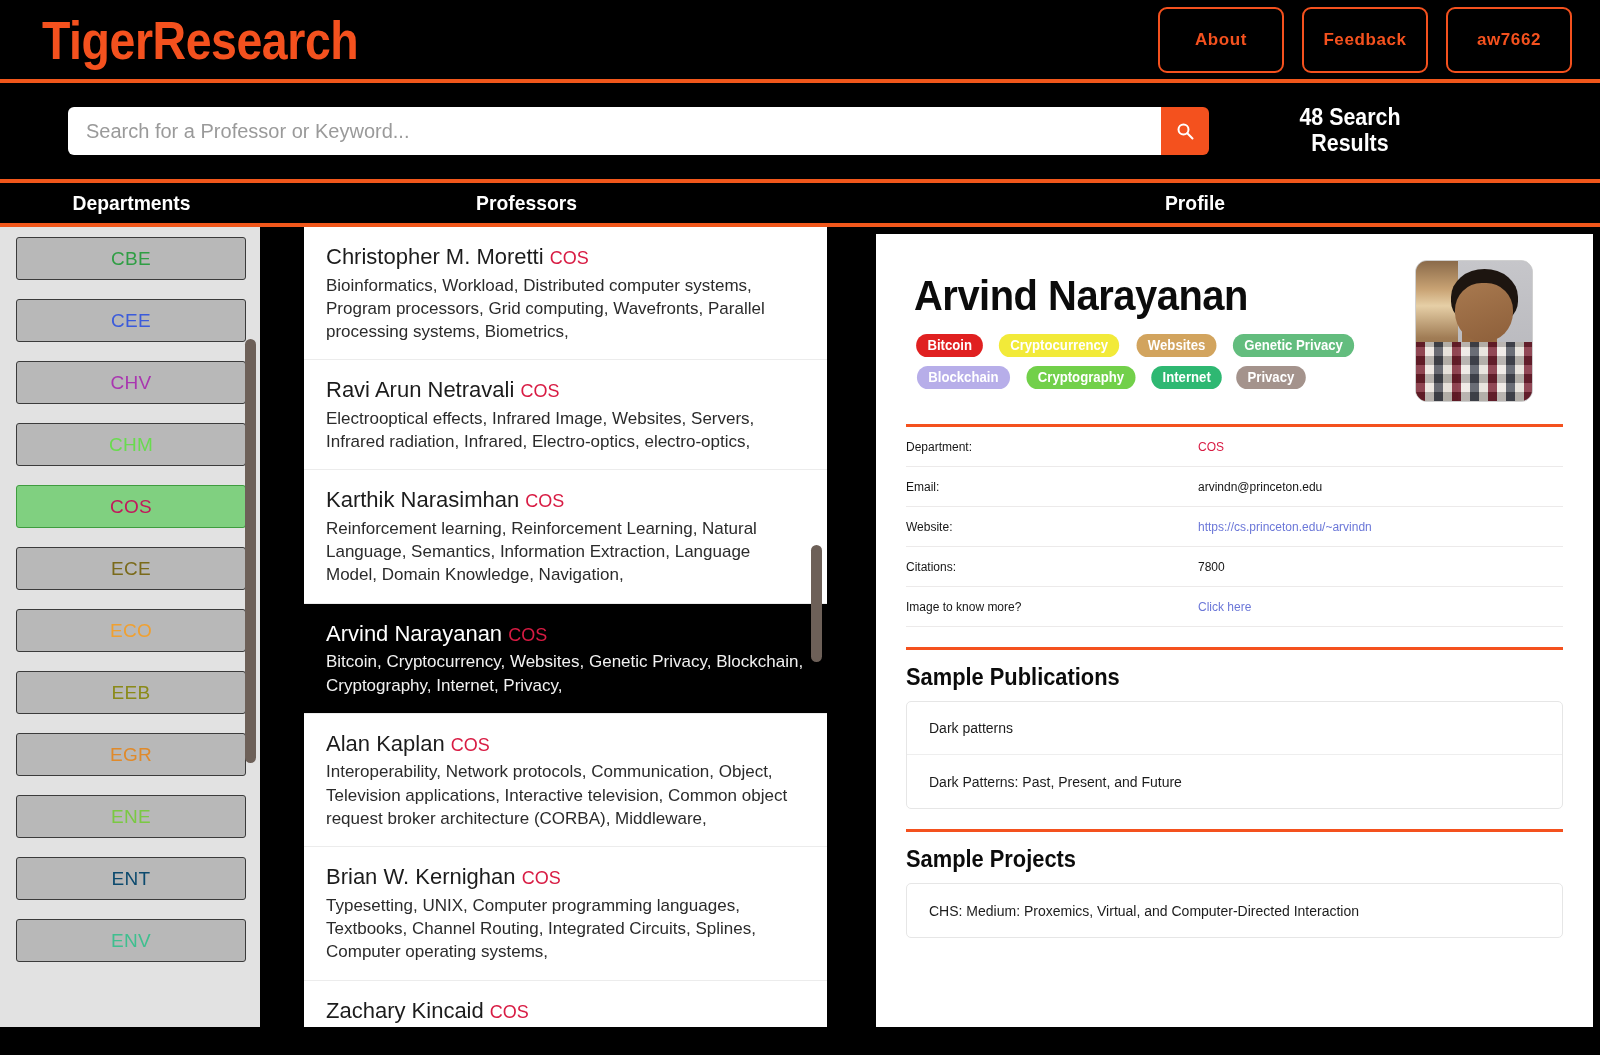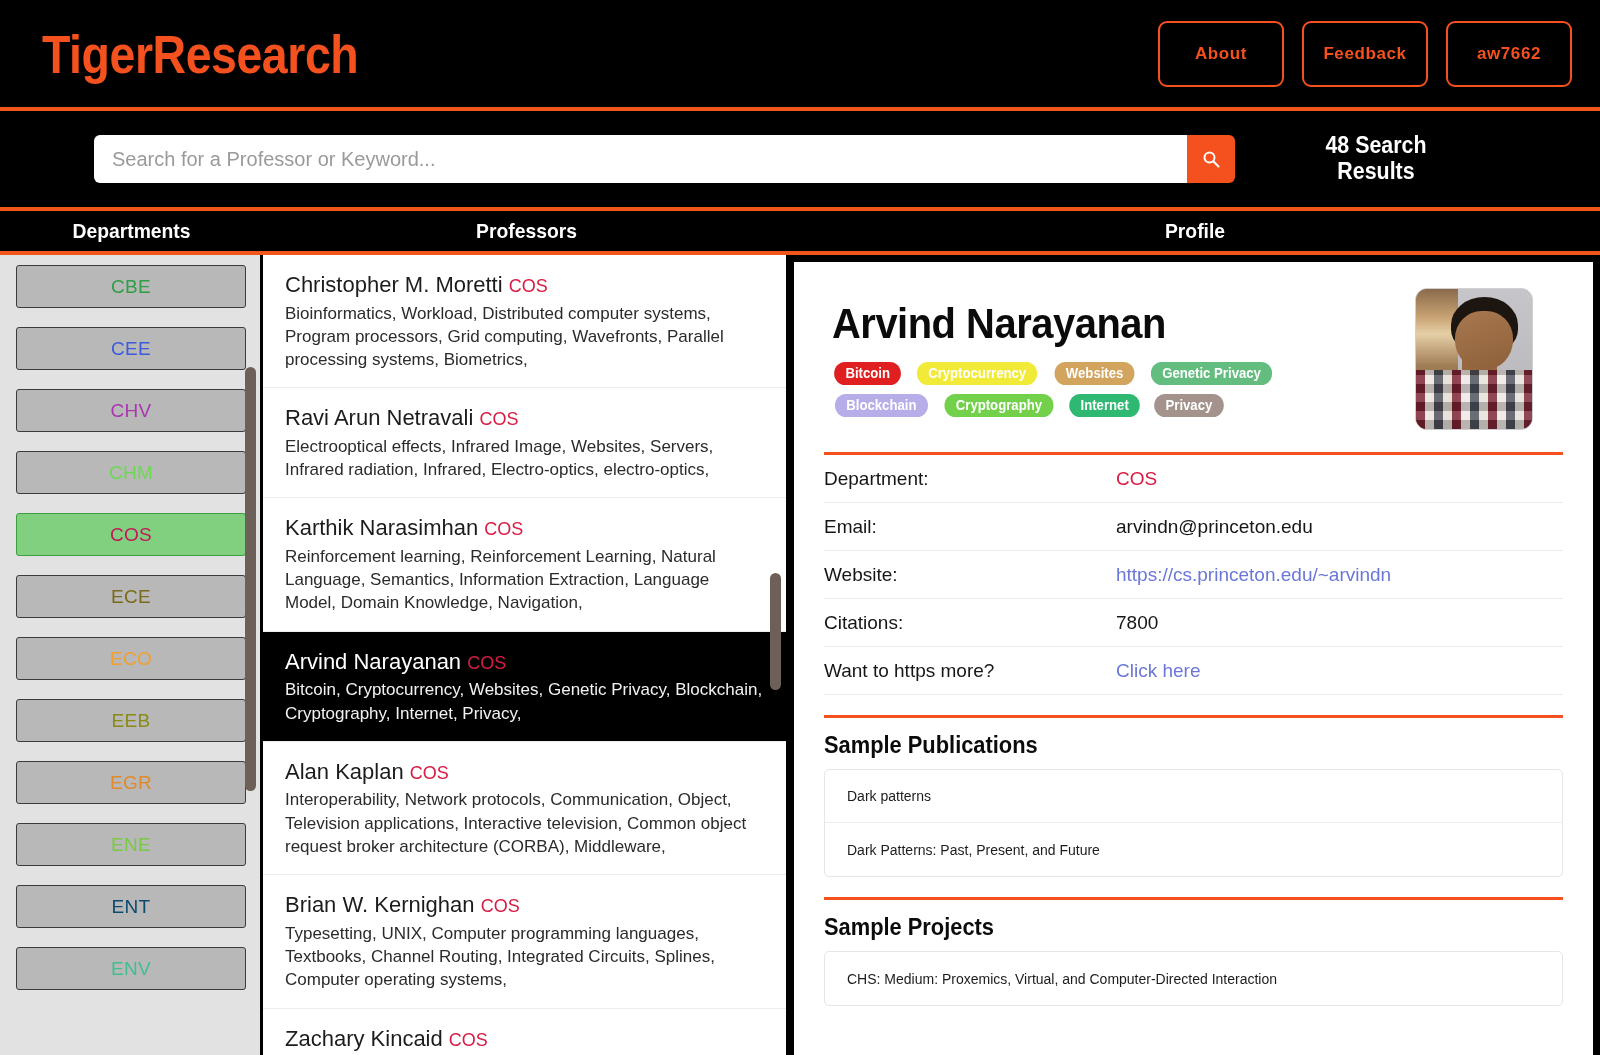--- a/index.html
+++ b/index.html
@@ -6,21 +6,21 @@
   html, body { margin: 0; padding: 0; }
   body {
     width: 1600px; height: 1055px;
     background: #000;
     font-family: "Liberation Sans", sans-serif;
     overflow: hidden;
   }
 
   
   .topbar {
-    height: 111px;
+    height: 83px;
     background: #000;
     display: flex;
     align-items: center;
     justify-content: space-between;
     padding: 0 28px 0 42px;
     border-bottom: 4px solid #f1571b;
   }
   .logo {
     color: #f4511e;
     font-size: 54px;
@@ -46,21 +46,21 @@
     white-space: nowrap;
   }
 
   
   .searchbar {
     height: 100px;
     background: #000;
     display: flex;
     align-items: center;
     border-bottom: 4px solid #f1571b;
-    padding-left: 94px;
+    padding-left: 68px;
   }
   .searchwrap { display: flex; width: 1141px; height: 48px; }
   .search-input {
     flex: 1;
     border: none; outline: none;
     background: #fff;
     border-radius: 6px 0 0 6px;
     font-size: 20px;
     color: #222;
     padding: 0 18px;
@@ -100,20 +100,21 @@
   }
   .ch-dept { width: 263px; }
   .ch-prof { width: 527px; }
   .ch-profile { flex: 1; }
 
   
   .main {
     display: flex;
     height: 800px;
     background: #000;
+    gap: 41px;
   }
 
   
   .dept-col {
     width: 263px;
     background: #e2e2e2;
     border-right: 3px solid #000;
     position: relative;
     overflow: hidden;
     padding: 10px 14px 0 16px;
@@ -238,23 +239,23 @@
   .avatar .shirt-h { position: absolute; left: 0; bottom: 0; width: 100%; height: 42%;
     background: repeating-linear-gradient(0deg, rgba(0,0,0,0.22) 0 9px, rgba(255,255,255,0.16) 9px 18px); }
   .avatar .neck { position: absolute; left: 40%; bottom: 38%; width: 30%; height: 14%;
     background: #96683f; }
 
   .rule-orange { height: 3px; background: #f4511e; margin: 22px 0 0 0; }
 
   .info-table { margin-top: 0; }
   .info-row {
     display: flex; align-items: center;
-    height: 48px;
+    height: 40px;
     border-bottom: 1px solid #eceaea;
-    font-size: 19px;
+    font-size: 12px;
   }
   .info-label { width: 292px; color: #161616; }
   .info-value { color: #161616; }
   .info-value.dept { color: #d81b43; }
   .info-value.link { color: #6b77d8; cursor: pointer; }
 
   .section-title {
     font-size: 23px; font-weight: bold; color: #0b0b0b;
     margin: 14px 0 10px 0;
     transform: scaleX(0.95);
@@ -426,21 +427,21 @@
           </div>
           <div class="info-row">
             <div class="info-label">Website:</div>
             <div class="info-value link">https://cs.princeton.edu/~arvindn</div>
           </div>
           <div class="info-row">
             <div class="info-label">Citations:</div>
             <div class="info-value ">7800</div>
           </div>
           <div class="info-row">
-            <div class="info-label">Want to https more?</div>
+            <div class="info-label">Image to know more?</div>
             <div class="info-value link">Click here</div>
           </div>
         </div>
 
       <div class="rule-orange sec"></div>
       <div class="section-title">Sample Publications</div>
       <div class="list-box" id="pub-list">
           <div class="list-row">Dark patterns</div>
           <div class="list-row">Dark Patterns: Past, Present, and Future</div>
         </div>

